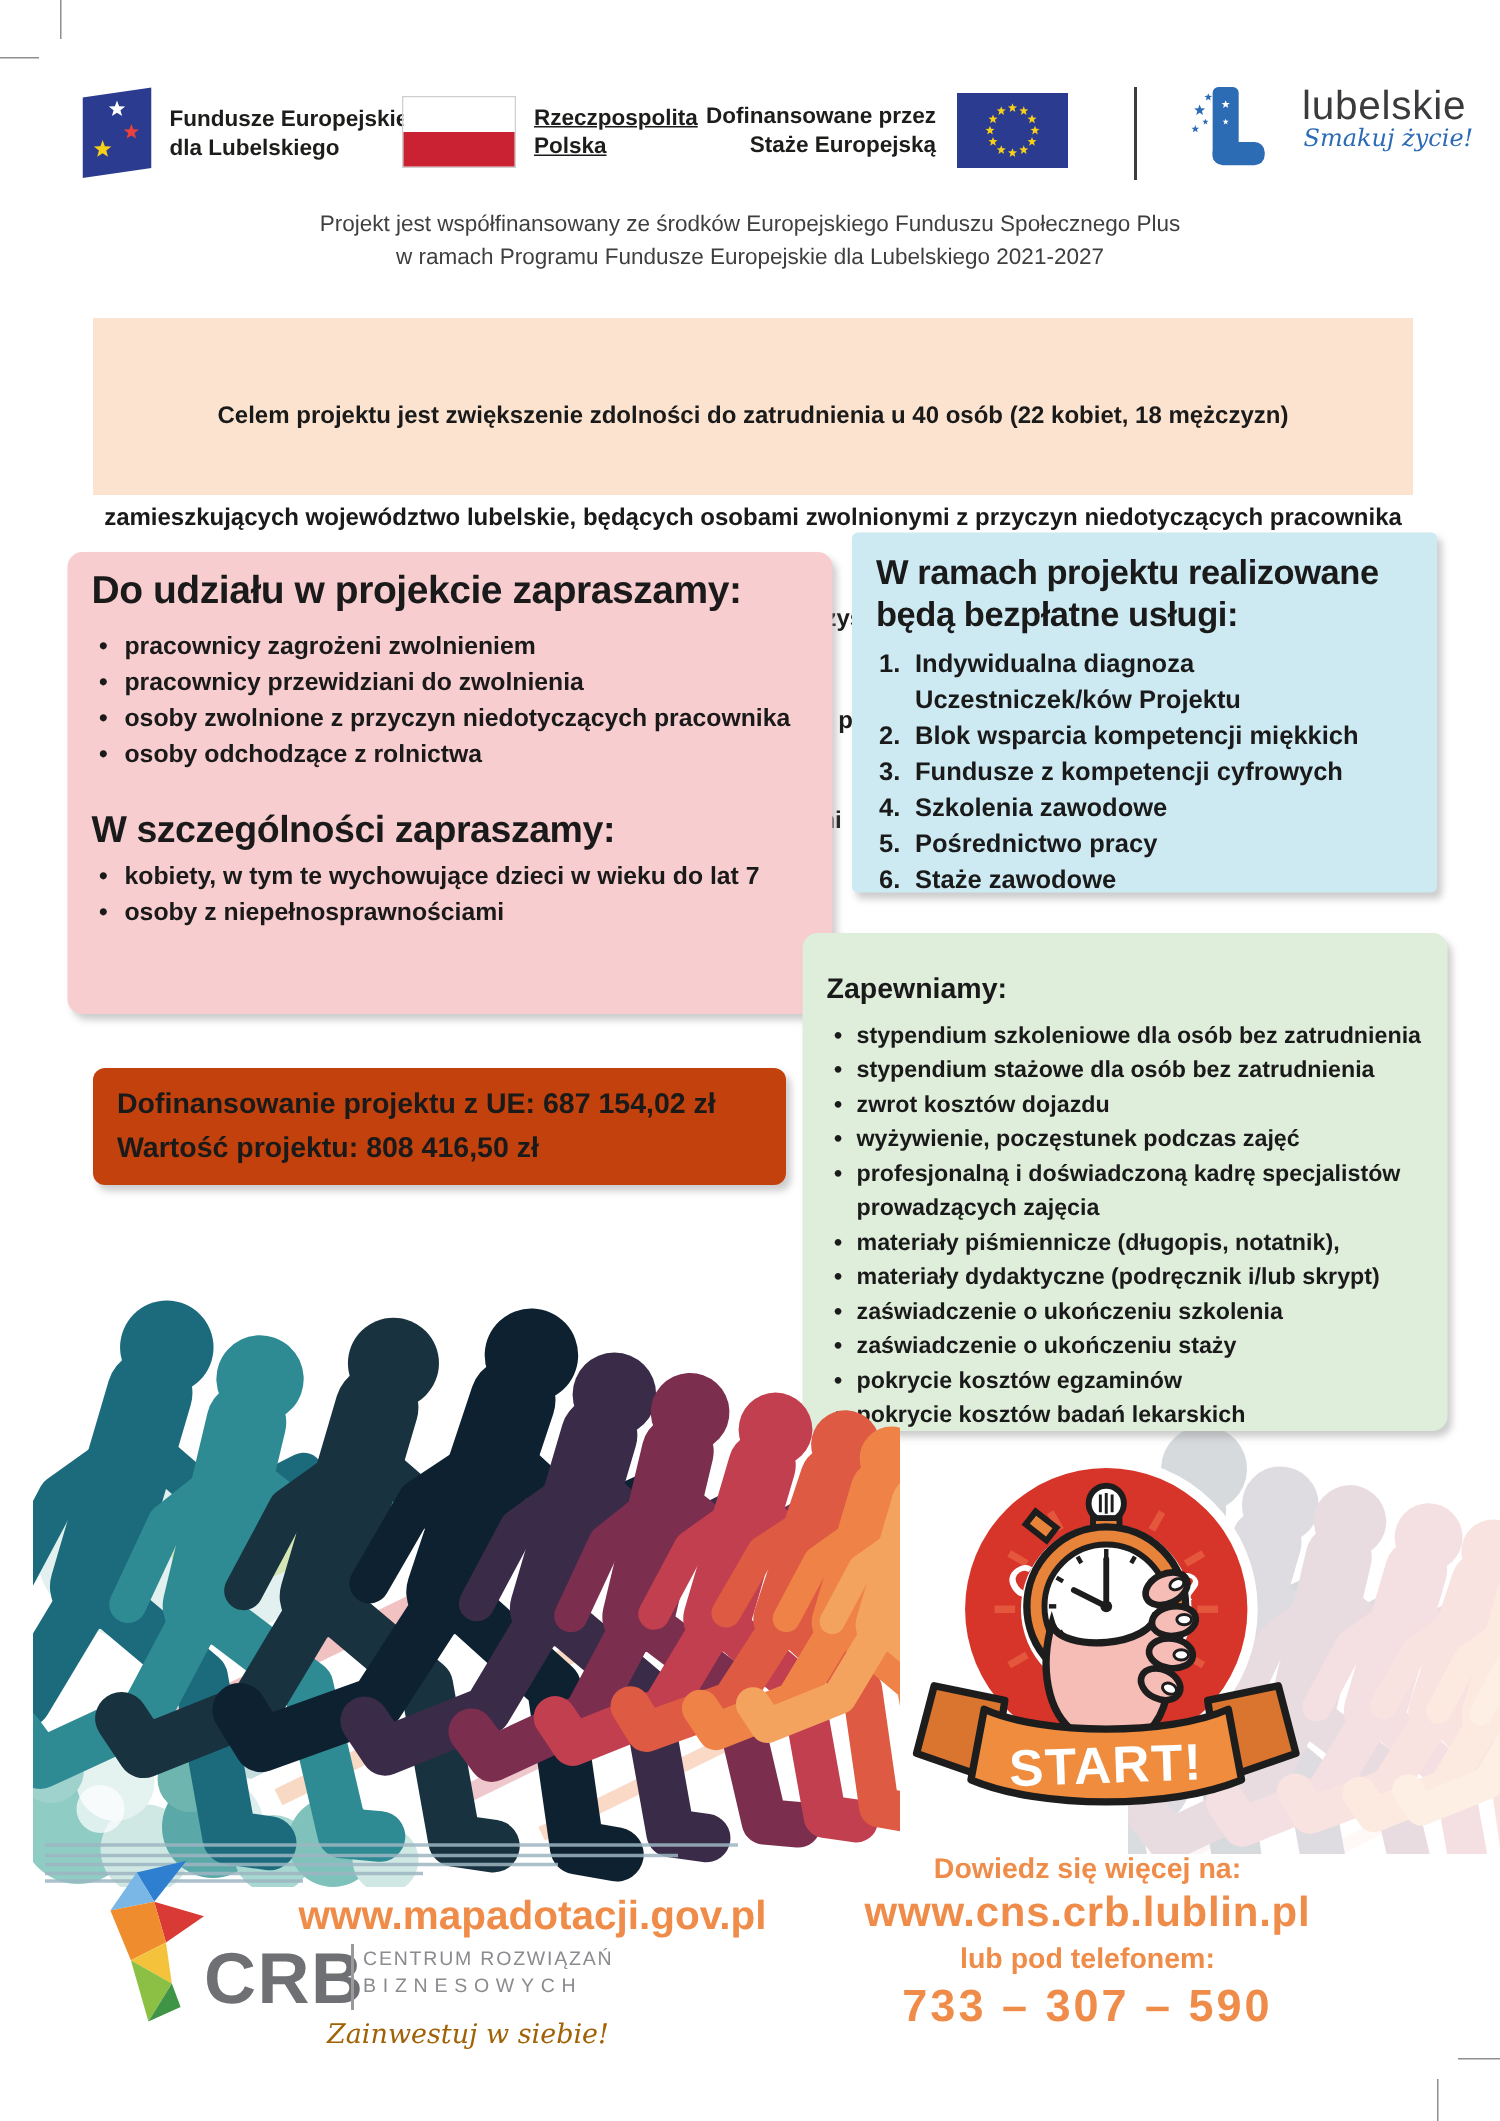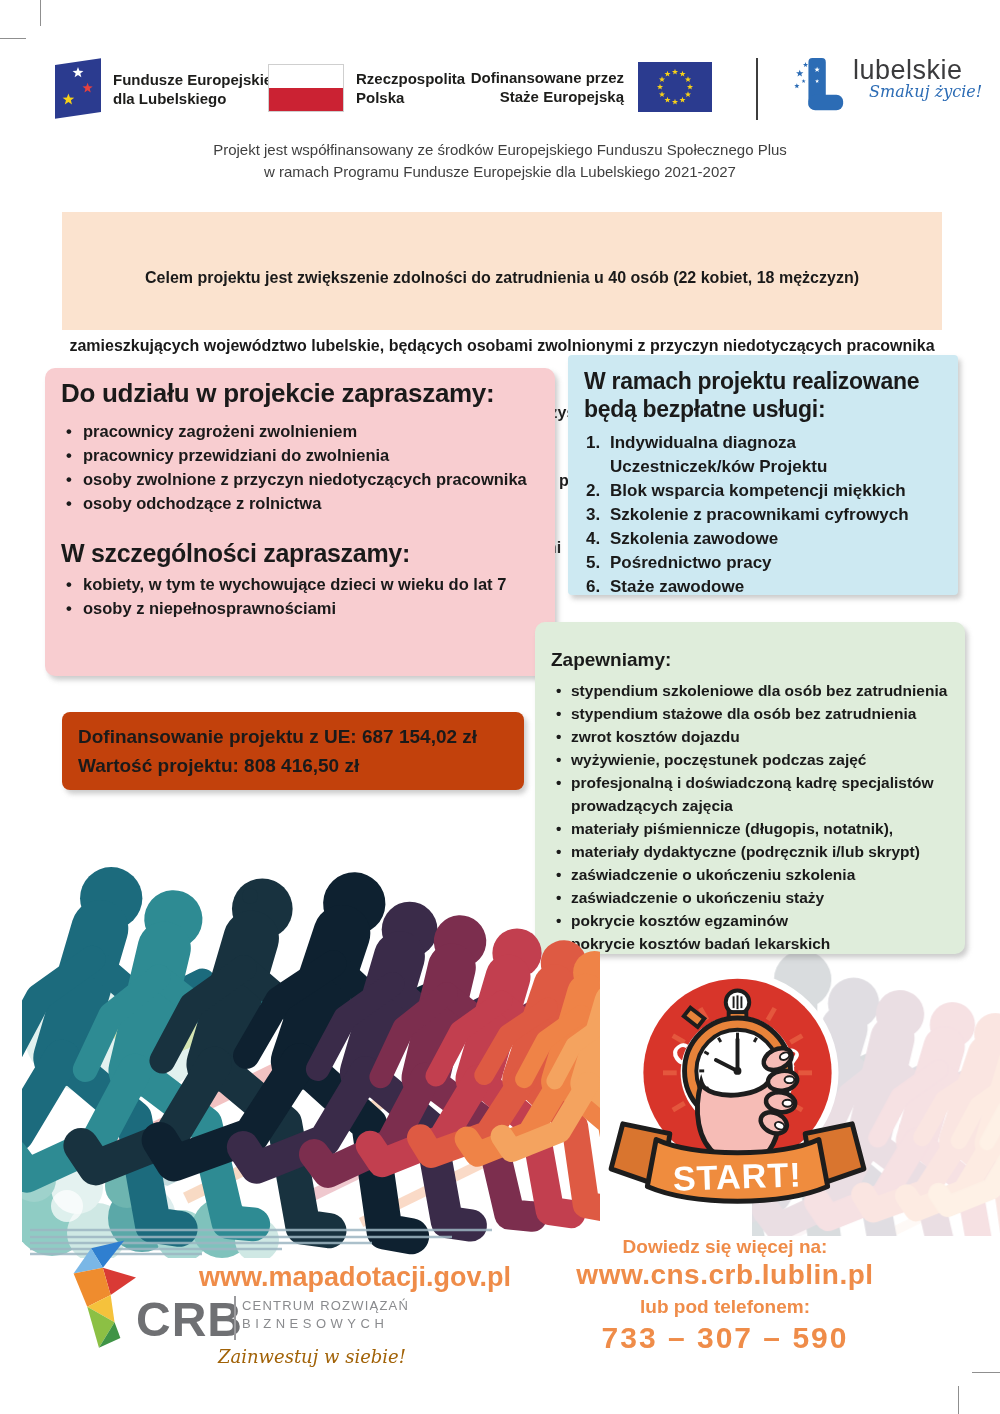--- a/index.html
+++ b/index.html
@@ -4,29 +4,29 @@
 <style>
   html,body{margin:0;padding:0;background:#e9e9e9;}
   .page{position:relative;width:1000px;height:1414px;margin:0 auto;background:#ffffff;
         font-family:"Liberation Sans",sans-serif;overflow:hidden;color:#1a1a1a;}
   .mark{position:absolute;background:#8f8f8f;}
 
   
   .logo-row{position:absolute;left:0;top:0;width:1000px;height:140px;}
   .logo-fe{position:absolute;left:55px;top:58px;display:flex;align-items:center;gap:12px;}
   .logo-txt{font-size:15px;font-weight:600;line-height:19px;color:#1d1d1b;}
-  .logo-rp{position:absolute;left:268px;top:64px;display:flex;align-items:center;gap:12px;}
+  .logo-rp{position:absolute;left:268px;top:64px;display:flex;align-items:center;gap:12px;text-decoration:underline;}
   .pl-flag{width:76px;height:48px;border:1px solid #cfcfcf;box-sizing:border-box;}
   .pl-top{height:50%;background:#ffffff;}
   .pl-bot{height:50%;background:#cb2233;}
   .logo-eu{position:absolute;left:466px;top:62px;display:flex;align-items:center;gap:14px;}
   .logo-eu .logo-txt{text-align:right;width:158px;font-weight:700;}
   .vdiv{position:absolute;left:756px;top:58px;width:2px;height:62px;background:#3d3d3d;}
   .logo-lub{position:absolute;left:793px;top:56px;display:flex;align-items:flex-start;gap:6px;}
-  .lub-name{font-size:27px;color:#3b3b3d;font-weight:500;letter-spacing:.5px;line-height:28px;}
+  .lub-name{font-size:27px;color:#3b3b3d;font-weight:500;letter-spacing:.5px;line-height:28px;margin-left:15px;}
   .lub-tag{font-family:"DejaVu Serif",serif;font-style:italic;font-size:16px;color:#2c6cb5;margin-left:16px;margin-top:-2px;}
 
   .cofin{position:absolute;left:0;width:1000px;text-align:center;font-size:15px;color:#3f3f3f;}
 
   
   .box{position:absolute;box-sizing:border-box;box-shadow:3px 4px 5px rgba(130,130,130,.4);}
   .goal{left:62px;top:212px;width:880px;height:118px;background:#fbe3cf;box-shadow:none;
         text-align:center;font-weight:700;font-size:16px;line-height:22.5px;padding-top:10px;white-space:pre-wrap;}
   .invite{left:45px;top:368px;width:510px;height:308px;background:#f8cdd0;border-radius:10px;padding:6px 16px;}
   .invite h1{font-size:26px;margin:4px 0 6px 0;letter-spacing:-.3px;}
@@ -185,21 +185,21 @@
     <h1>
       <div>W ramach projektu realizowane</div>
       <div>będą bezpłatne usługi:</div>
     </h1>
     <ol class="svc-list">
       <li>
         <div>Indywidualna diagnoza</div>
         <div>Uczestniczek/ków Projektu</div>
       </li>
       <li>Blok wsparcia kompetencji miękkich</li>
-      <li>Szkolenie z pracownikami cyfrowych</li>
+      <li>Fundusze z kompetencji cyfrowych</li>
       <li>Szkolenia zawodowe</li>
       <li>Pośrednictwo pracy</li>
       <li>Staże zawodowe</li>
     </ol>
   </div>
 
   <div class="box provide">
     <h1>Zapewniamy:</h1>
     <ul class="b-list">
       <li>stypendium szkoleniowe dla osób bez zatrudnienia</li>

